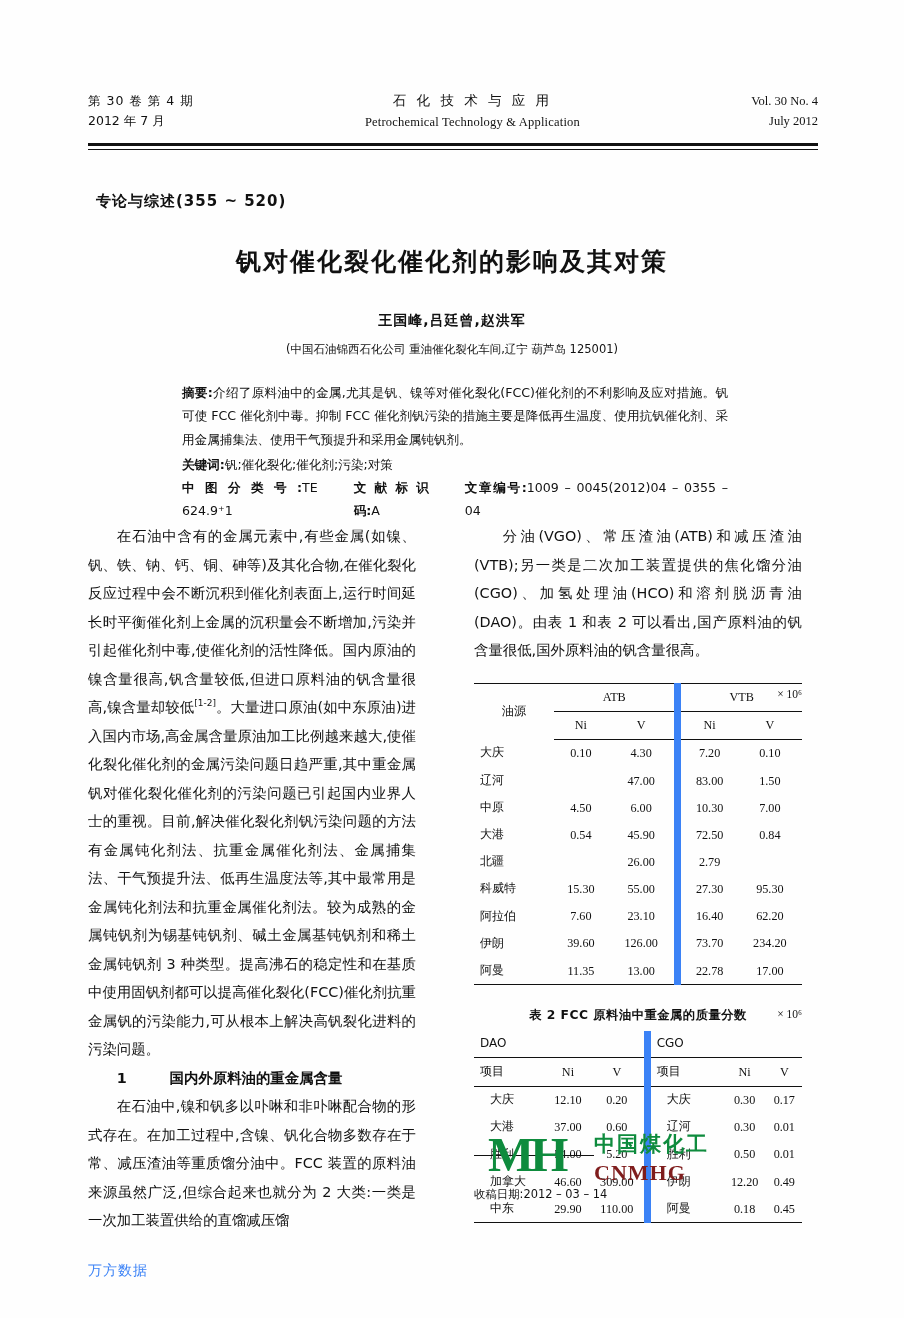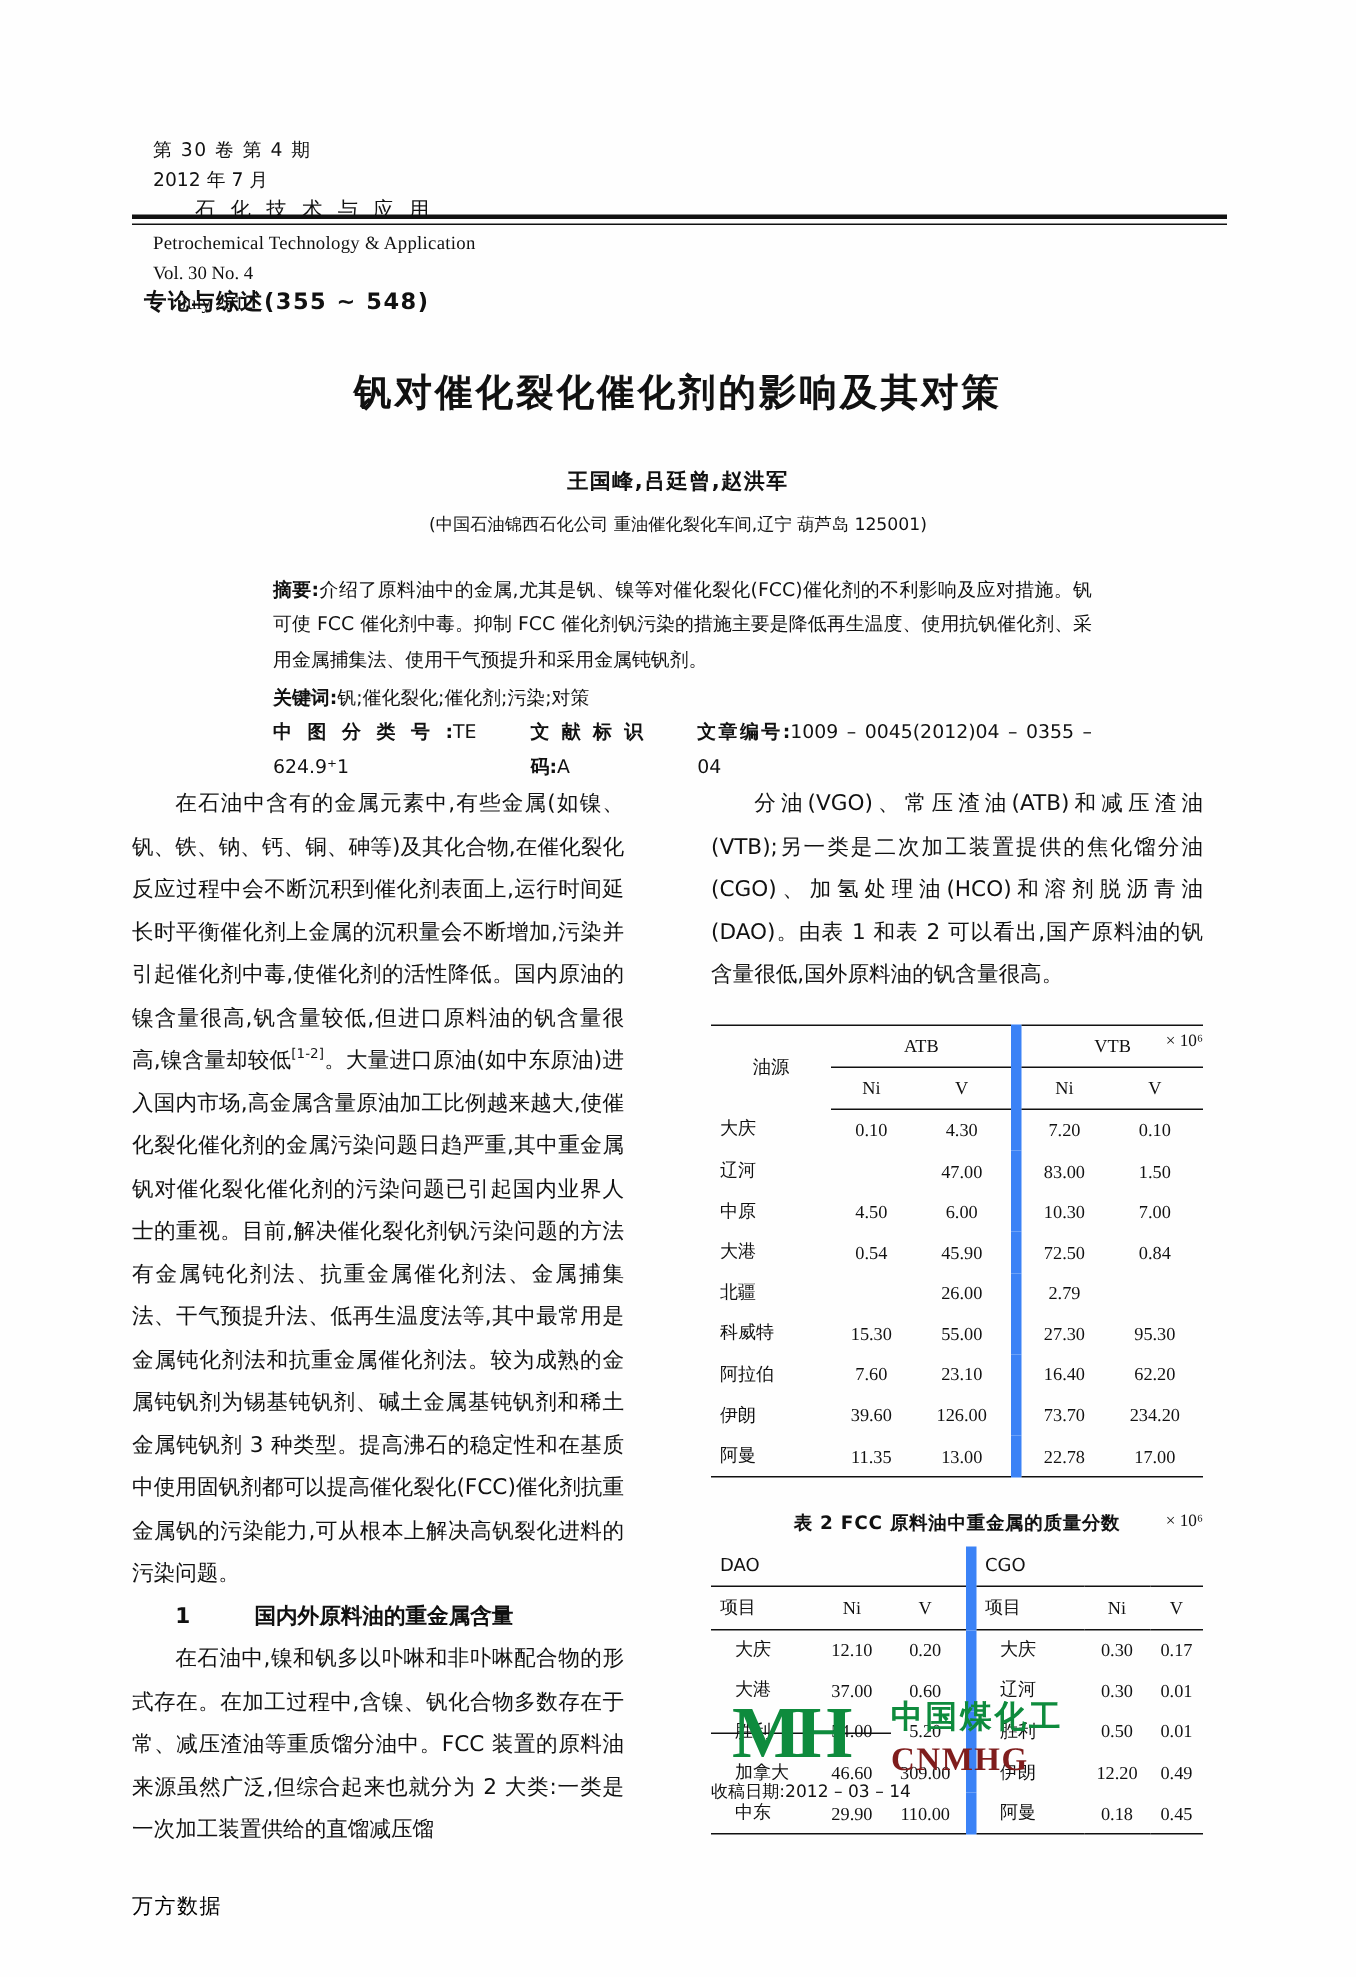--- a/index.html
+++ b/index.html
@@ -17,26 +17,25 @@
   .page {
     position: absolute;
     left: 0; top: 0;
     width: 904px;
     height: 1318px;
     background: #fefefe;
   }
   
   .hdr {
     position: absolute;
-    left: 102px; top: 90px;
+    left: 88px; top: 90px;
     width: 730px;
     display: flex;
     justify-content: space-between;
-    align-items: flex-start;
-    flex-direction: column;
+    align-items: center;
   }
   .hdr-col { font-size: 12.5px; line-height: 1.6; }
   .hdr-left { text-align: left; }
   .hdr-center { text-align: center; }
   .hdr-right { text-align: right; }
   .hdr-center .cn {
     font-family: "DejaVu Sans", sans-serif;
     font-size: 13.5px;
     letter-spacing: 3px;
   }
@@ -219,21 +218,21 @@
     font-weight: bold;
     font-size: 22px;
     color: #7f1d1d;
     letter-spacing: 1px;
   }
   .footer-wf {
     position: absolute;
     left: 88px; top: 1262px;
     font-family: "DejaVu Sans", sans-serif;
     font-size: 14px;
-    color: #000000;
+    color: #3b82f6;
     letter-spacing: 1px;
   }
 </style>
 </head>
 <body>
 
 <div class="page">
 
   <div class="hdr">
     <div class="hdr-col hdr-left">
@@ -245,21 +244,21 @@
       <div class="en">Petrochemical Technology &amp; Application</div>
     </div>
     <div class="hdr-col hdr-right">
       <div class="l1">Vol. 30   No. 4</div>
       <div class="l2">July 2012</div>
     </div>
   </div>
   <div class="rule rule-thick"></div>
   <div class="rule rule-thin"></div>
 
-  <div class="section-label">专论与综述(355 ~ 548)</div>
+  <div class="section-label">专论与综述(355 ~ 520)</div>
   <div class="title">钒对催化裂化催化剂的影响及其对策</div>
   <div class="authors">王国峰,吕廷曾,赵洪军</div>
   <div class="affil">(中国石油锦西石化公司 重油催化裂化车间,辽宁 葫芦岛 125001)</div>
 
   <div class="abs-block">
     <div>
       <b>摘要:</b><span>介绍了原料油中的金属,尤其是钒、镍等对催化裂化(FCC)催化剂的不利影响及应对措施。钒可使 FCC 催化剂中毒。抑制 FCC 催化剂钒污染的措施主要是降低再生温度、使用抗钒催化剂、采用金属捕集法、使用干气预提升和采用金属钝钒剂。</span>
     </div>
     <div class="abs-kw">
       <b>关键词:</b><span>钒;催化裂化;催化剂;污染;对策</span>

